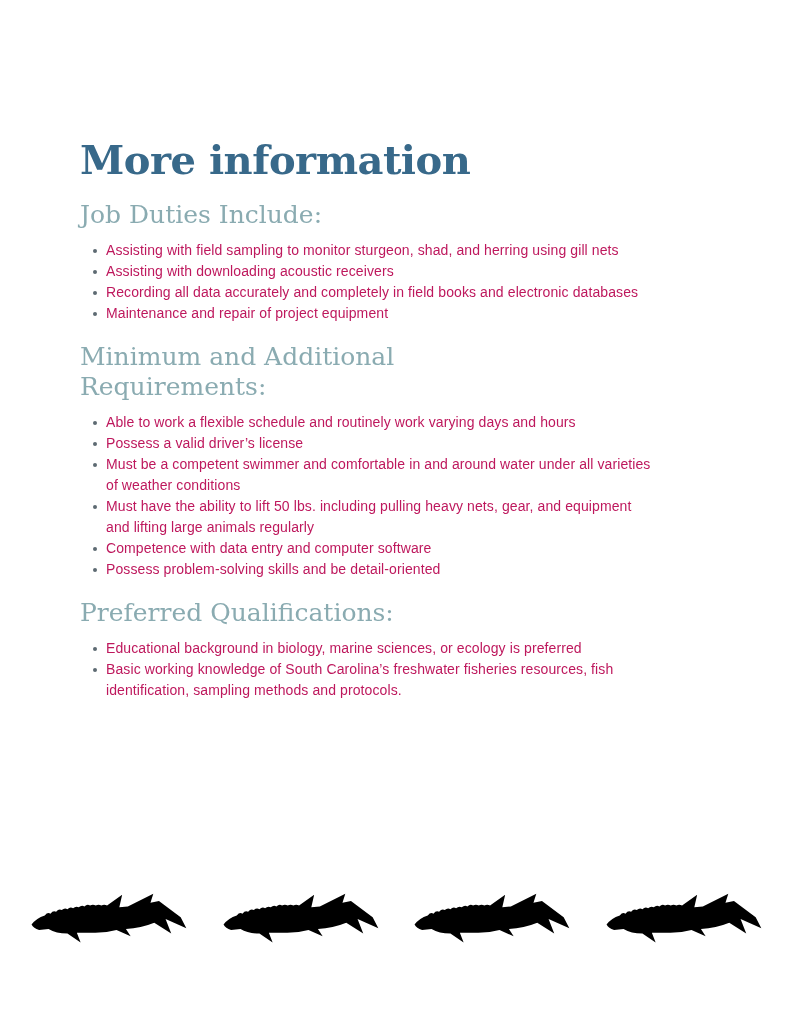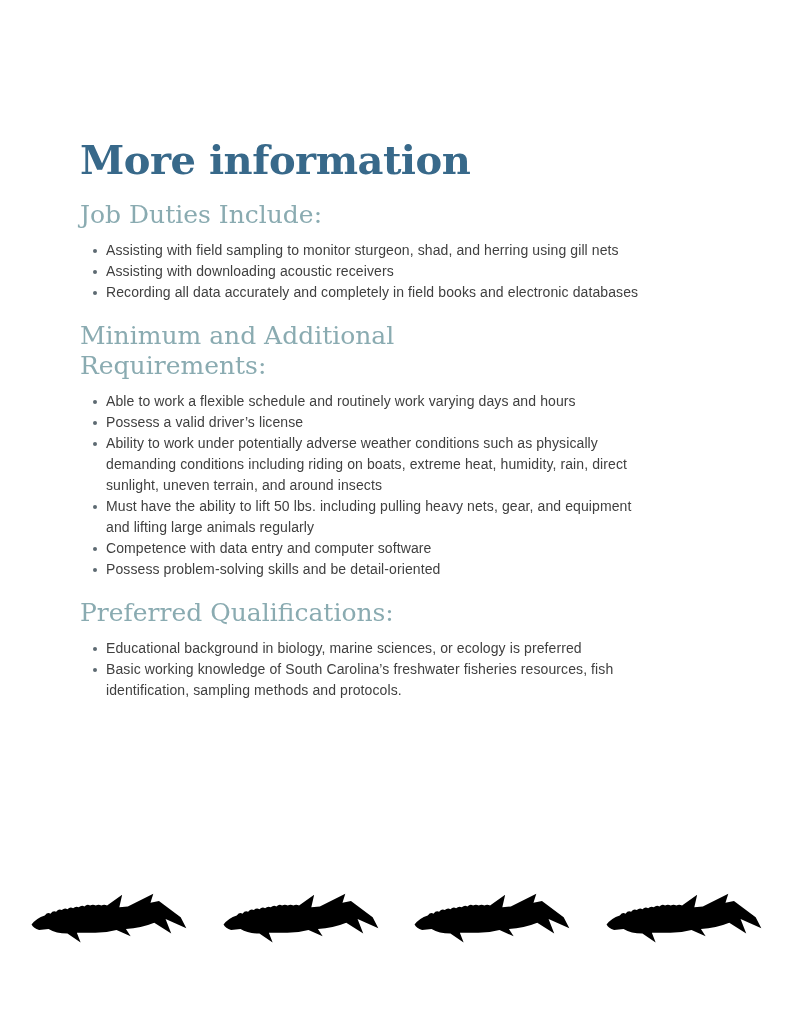--- a/index.html
+++ b/index.html
@@ -38,21 +38,21 @@
     list-style:none;
     margin:0;
     padding-left:26px;
     max-width:576px;
   }
   li {
     position:relative;
     font-size:14px;
     line-height:21px;
     letter-spacing:0.1px;
-    color:#404040;
+    color:#be185d;
     max-width:550px;
   }
   li::before {
     content:"";
     position:absolute;
     left:-13px; top:9px;
     width:4px; height:4px;
     border-radius:50%;
     background:#5d6a72;
   }
@@ -74,29 +74,30 @@
   <main class="content">
 
     <h1>More information</h1>
 
     <section>
       <h2>Job Duties Include:</h2>
       <ul>
         <li>Assisting with field sampling to monitor sturgeon, shad, and herring using gill nets</li>
         <li>Assisting with downloading acoustic receivers</li>
         <li>Recording all data accurately and completely in field books and electronic databases</li>
+        <li>Maintenance and repair of project equipment</li>
       </ul>
     </section>
 
     <section>
       <h2>Minimum and Additional Requirements:</h2>
       <ul>
         <li>Able to work a flexible schedule and routinely work varying days and hours</li>
         <li>Possess a valid driver’s license</li>
-        <li>Ability to work under potentially adverse weather conditions such as physically demanding conditions including riding on boats, extreme heat, humidity, rain, direct sunlight, uneven terrain, and around insects</li>
+        <li>Must be a competent swimmer and comfortable in and around water under all varieties of weather conditions</li>
         <li>Must have the ability to lift 50 lbs. including pulling heavy nets, gear, and equipment and lifting large animals regularly</li>
         <li>Competence with data entry and computer software</li>
         <li>Possess problem-solving skills and be detail-oriented</li>
       </ul>
     </section>
 
     <section>
       <h2>Preferred Qualifications:</h2>
       <ul>
         <li>Educational background in biology, marine sciences, or ecology is preferred</li>

